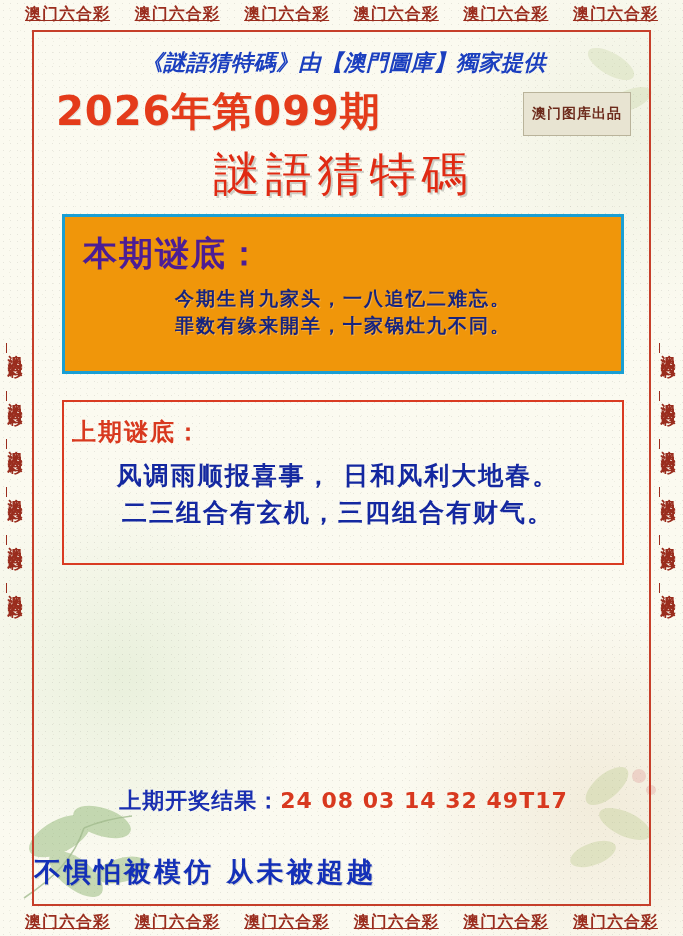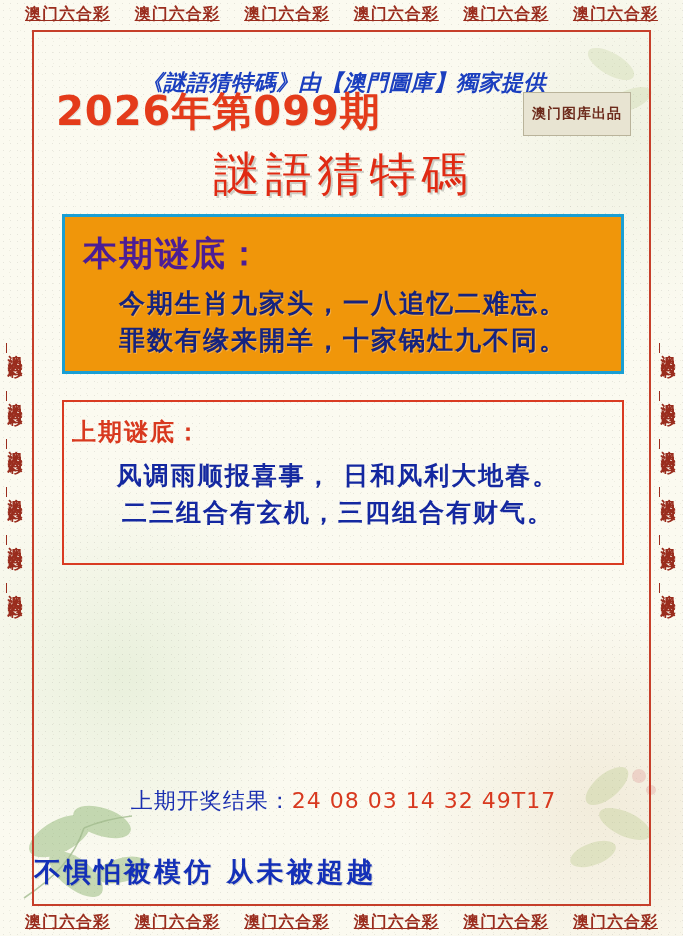--- a/index.html
+++ b/index.html
@@ -93,21 +93,20 @@
   .header-line {
     position: absolute;
     left: 0; top: 16px;
     width: 619px;
     text-align: center;
     font-size: 22px;
     font-weight: 700;
     font-style: italic;
     color: #1b3fbf;
     letter-spacing: 0.5px;
-    margin-top: 20px;
   }
 
   .issue {
     position: absolute;
     left: 22px;
     top: 52px;
     font-size: 40px;
     font-weight: 700;
     color: #e43b1a;
     letter-spacing: 1px;
@@ -153,21 +152,21 @@
     padding: 14px 18px 0 18px;
   }
   .box-current .label {
     font-size: 34px;
     font-weight: 700;
     color: #4c1d95;
     letter-spacing: 2px;
     margin-bottom: 8px;
   }
   .box-current .riddle-line {
-    font-size: 26px;
+    font-size: 19px;
     font-weight: 700;
     color: #16237e;
     letter-spacing: 2px;
     text-align: center;
     line-height: 1.42;
     text-shadow: 1px 1px 0 rgba(255,255,255,0.25);
   }
 
   
   .box-prev {
@@ -198,21 +197,21 @@
   }
 
   
   .result-row {
     position: absolute;
     left: 0;
     top: 754px;
     width: 619px;
     text-align: center;
     font-size: 22px;
-    font-weight: 400;
+    font-weight: 700;
     letter-spacing: 1px;
   }
   .result-row .res-label { color: #1a2fb0; }
   .result-row .res-nums  { color: #d8391f; }
 
   .footer-slogan {
     position: absolute;
     left: 0;
     bottom: 14px;
     width: 619px;

